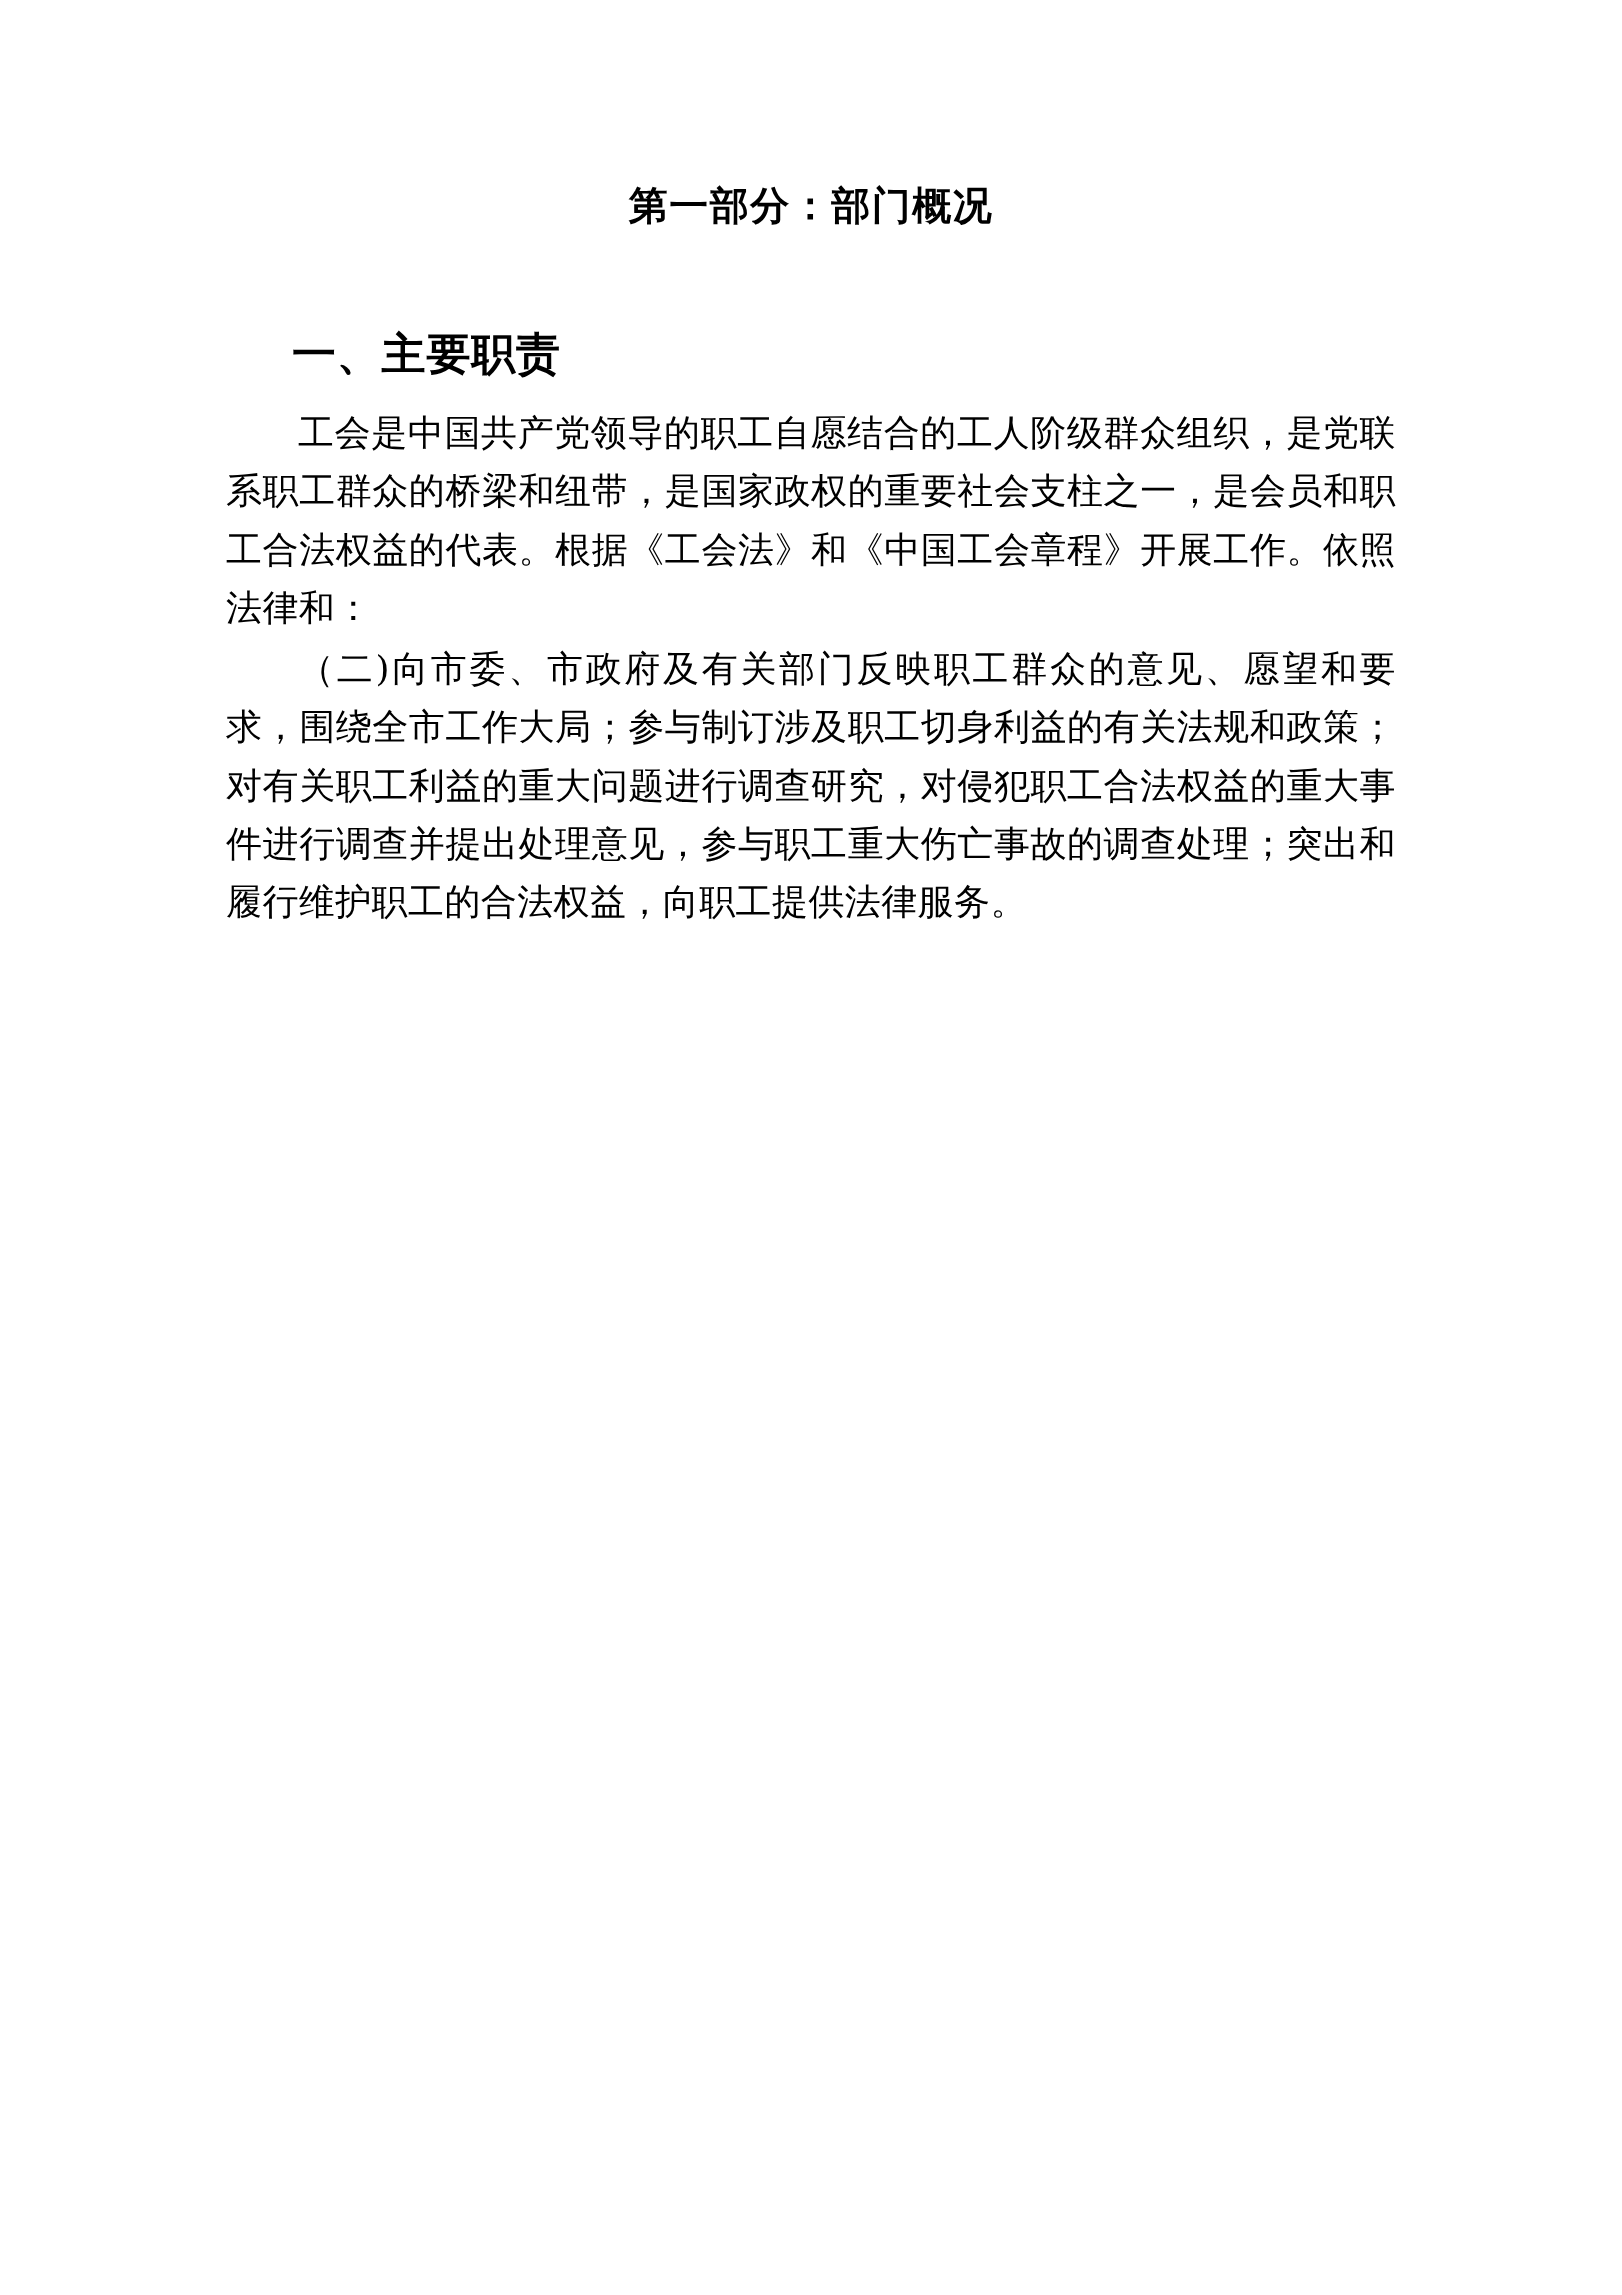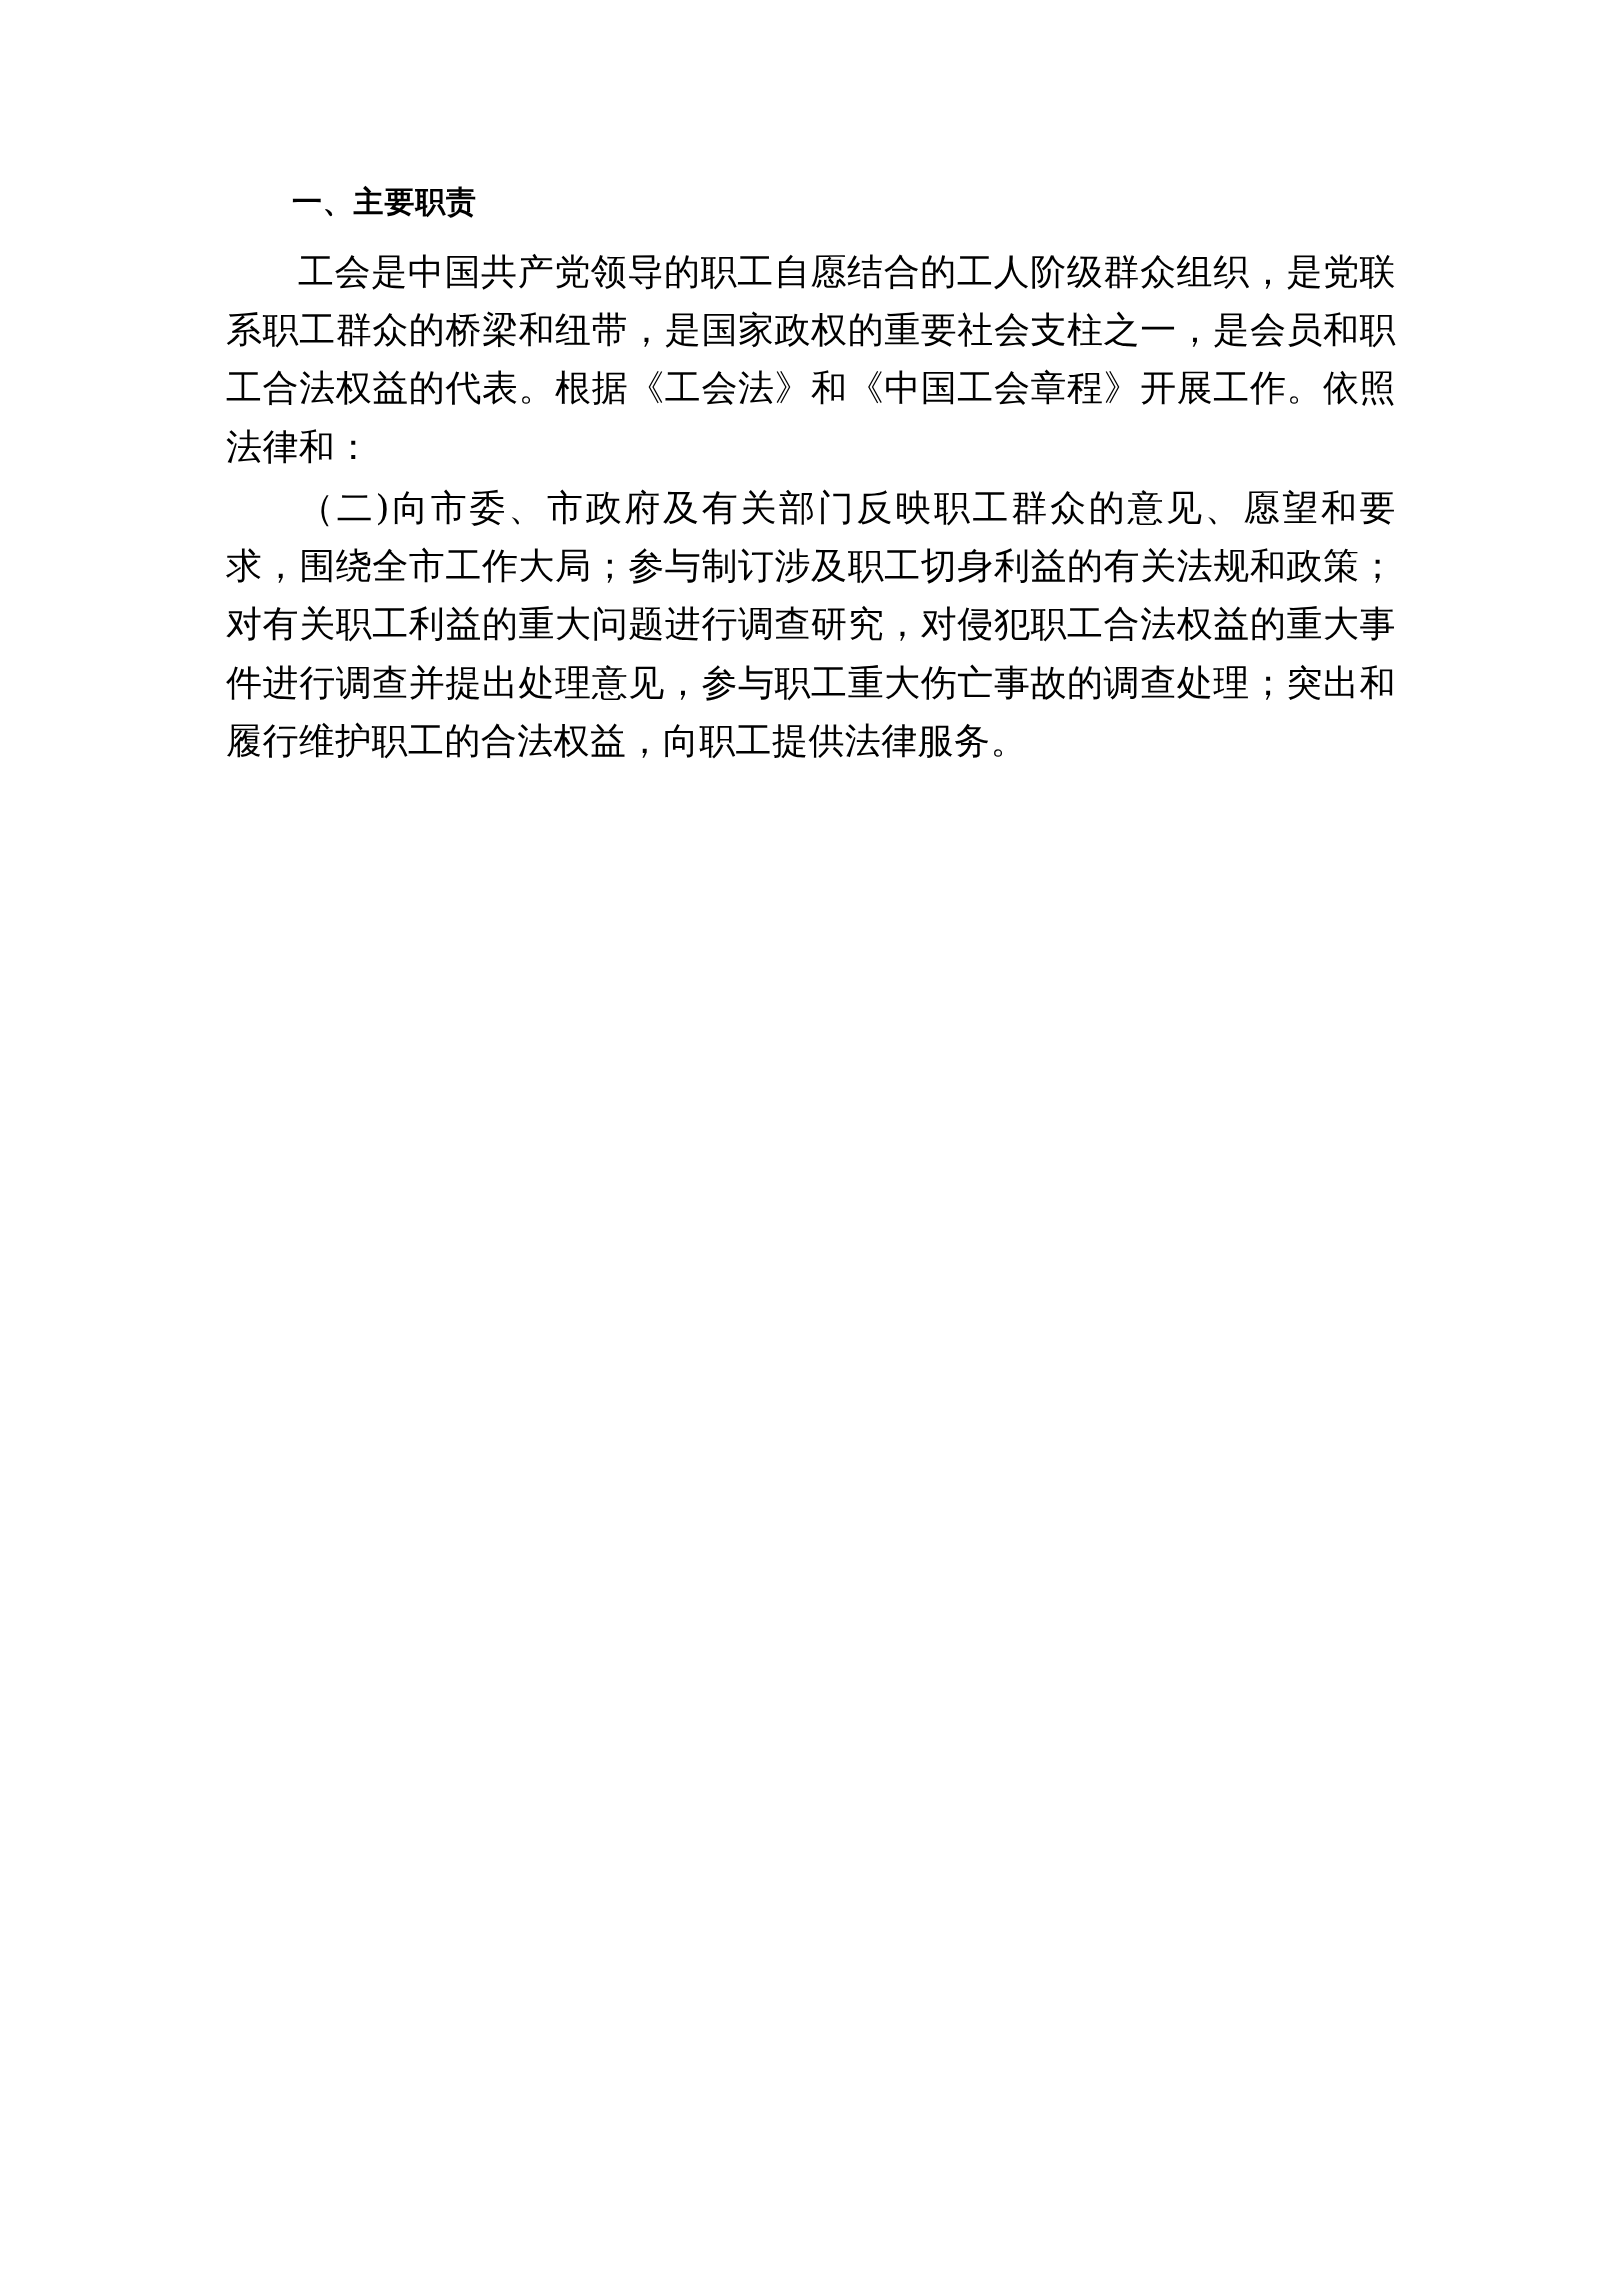--- a/index.html
+++ b/index.html
@@ -24,21 +24,21 @@
   .doc-title {
     text-align: center;
     font-size: 39px;
     font-weight: bold;
     letter-spacing: 1.5px;
     margin: 0 0 91px 0;
     line-height: 1.3;
     font-family: "DejaVu Sans", "Liberation Sans", sans-serif;
   }
   .section-heading {
-    font-size: 30px;
+    font-size: 44px;
     font-weight: bold;
     margin: 0 0 19.6px 0;
     padding-left: 66px;
     letter-spacing: 0.8px;
     line-height: 1.4;
     font-family: "DejaVu Sans", "Liberation Sans", sans-serif;
   }
   p.body-text {
     font-size: 36px;
     line-height: 1.62;
@@ -50,20 +50,21 @@
   }
   p.body-text:last-child {
     margin-bottom: 0;
   }
 </style>
 </head>
 <body>
 
 <div class="page">
 
+  <h1 class="doc-title">第一部分：部门概况</h1>
 
   <div>
     <h2 class="section-heading">一、主要职责</h2>
 
     <p class="body-text">工会是中国共产党领导的职工自愿结合的工人阶级群众组织，是党联系职工群众的桥梁和纽带，是国家政权的重要社会支柱之一，是会员和职工合法权益的代表。根据《工会法》和《中国工会章程》开展工作。依照法律和：</p>
     <p class="body-text">（二)向市委、市政府及有关部门反映职工群众的意见、愿望和要求，围绕全市工作大局；参与制订涉及职工切身利益的有关法规和政策；对有关职工利益的重大问题进行调查研究，对侵犯职工合法权益的重大事件进行调查并提出处理意见，参与职工重大伤亡事故的调查处理；突出和履行维护职工的合法权益，向职工提供法律服务。</p>
   </div>
 
 </div>
 

